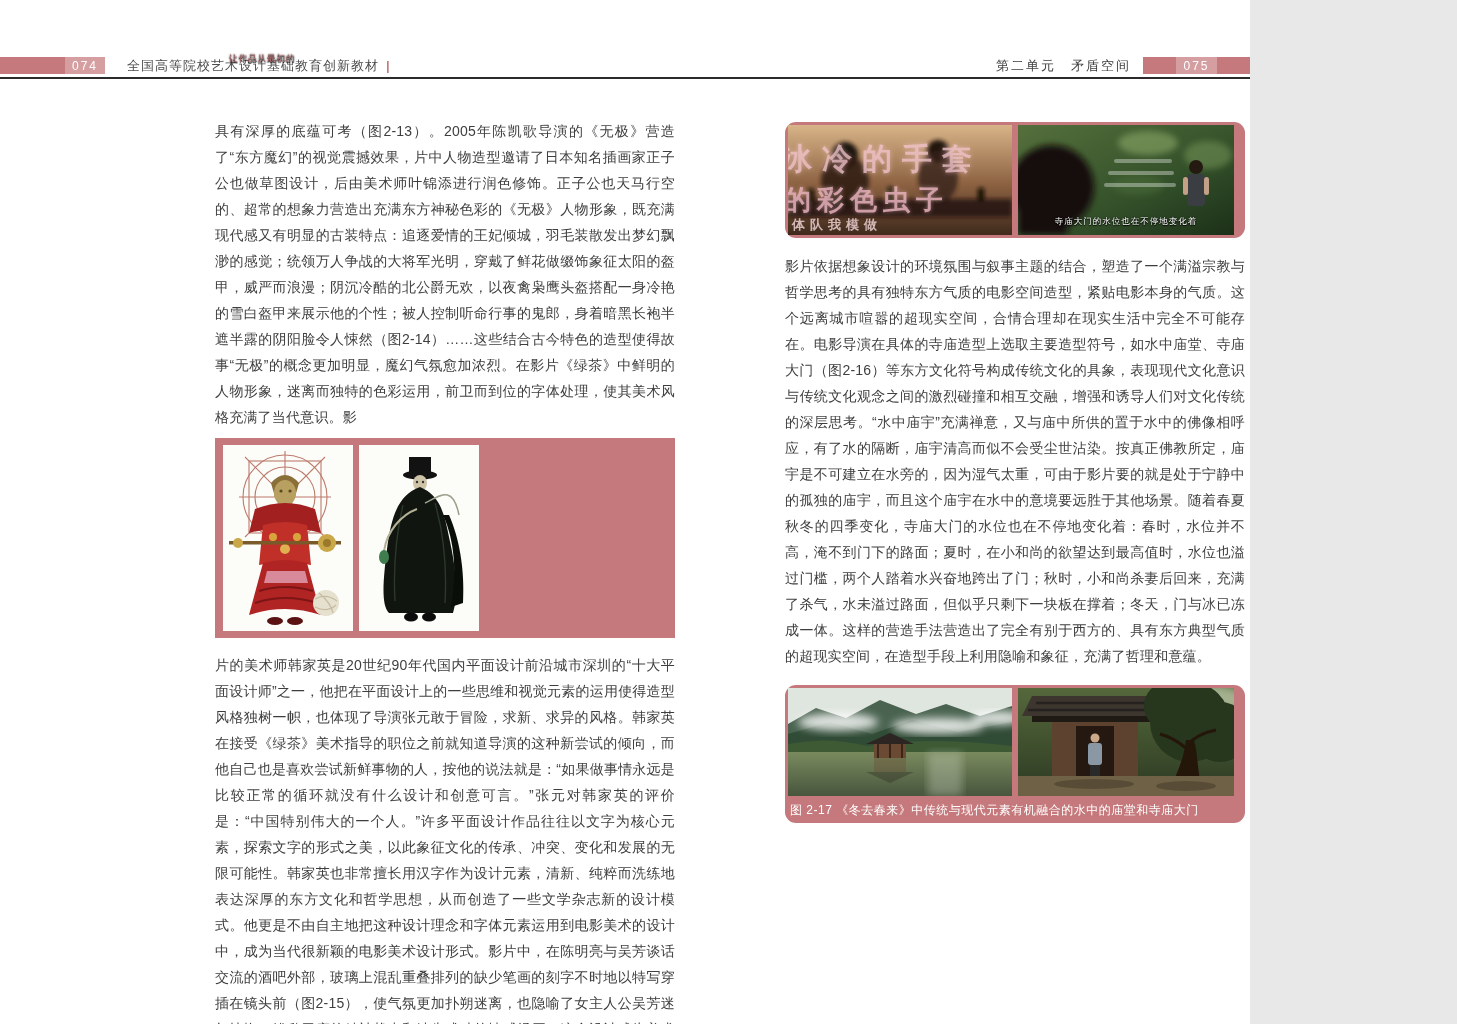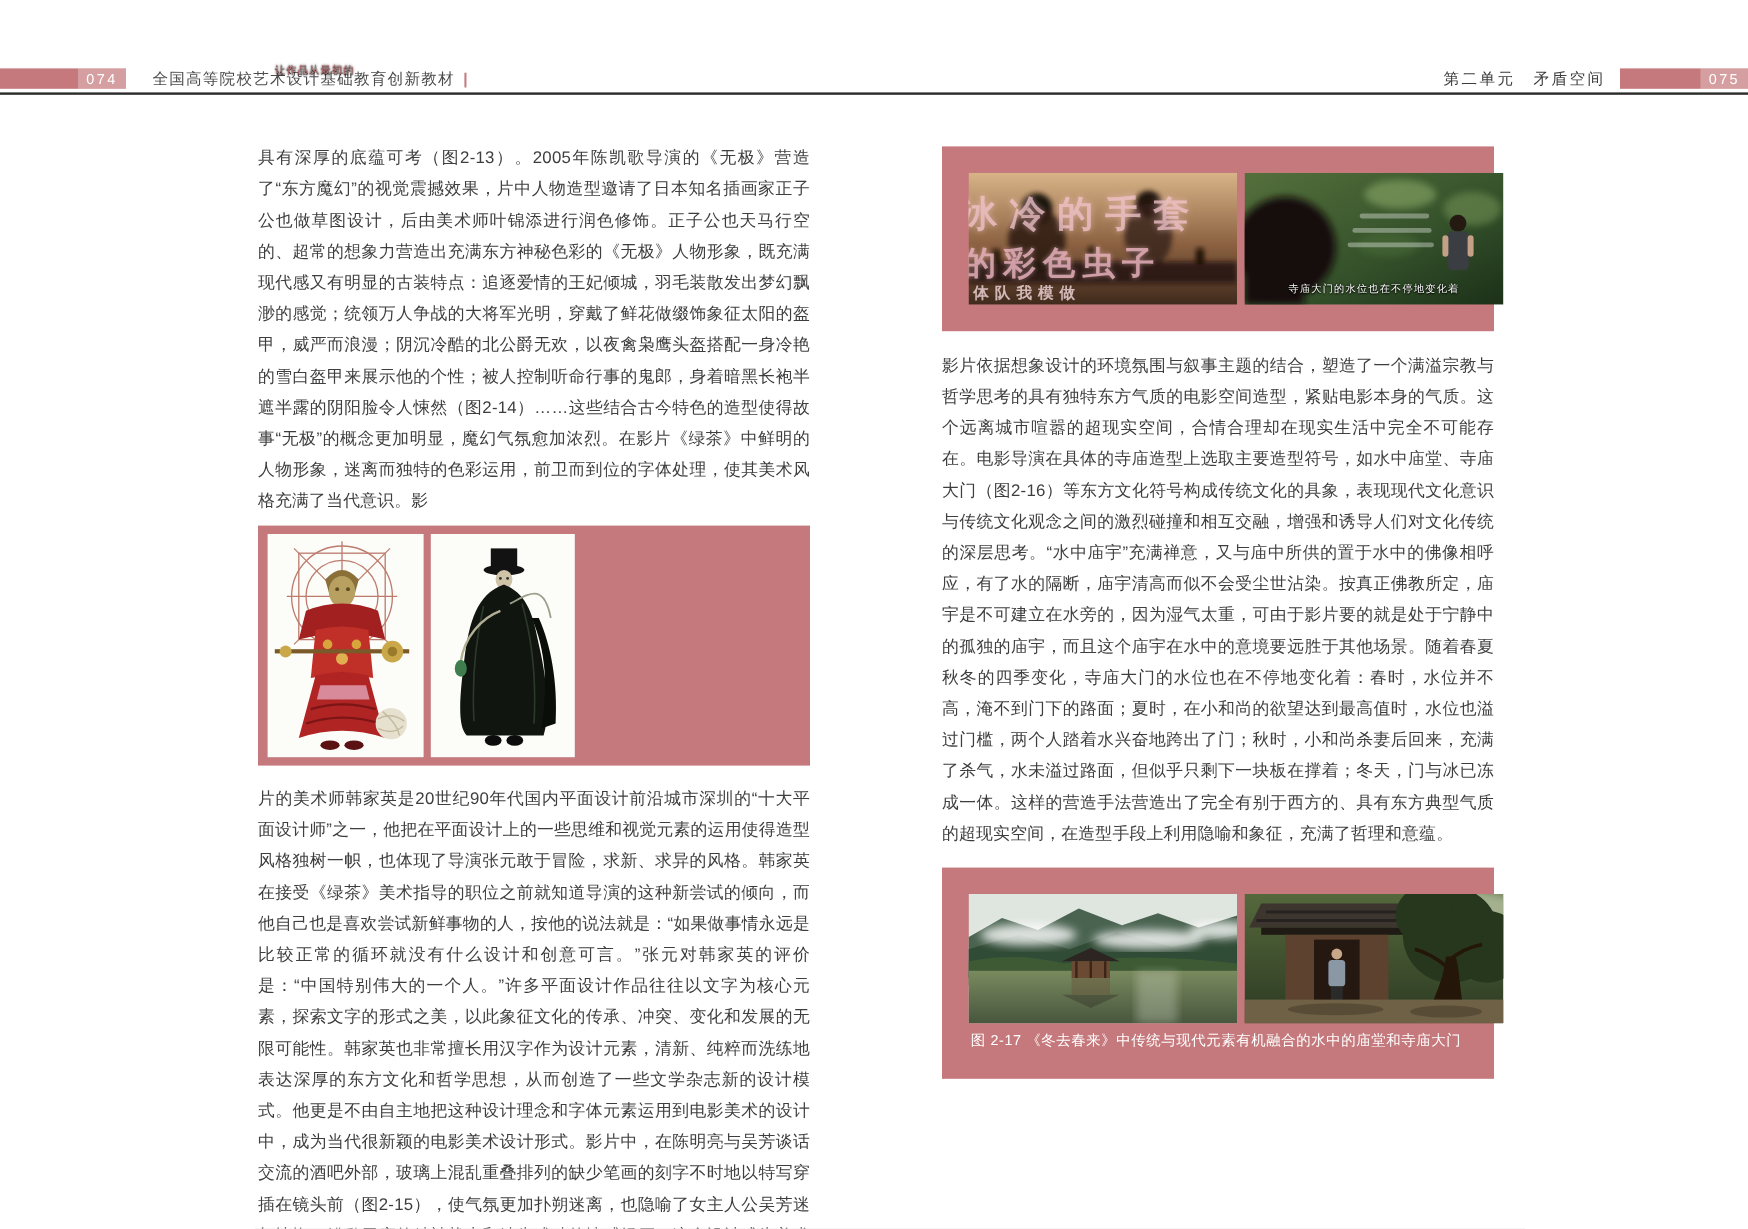--- a/index.html
+++ b/index.html
@@ -1,41 +1,41 @@
 <!DOCTYPE html>
 <html><head>
 <meta charset="utf-8">
 <style>
   html,body { margin:0; padding:0; background:#e8e8e8; }
   .spread {
-    position:relative; width:1457px; height:1024px; background:#ffffff;
+    position:relative; width:1250px; height:1024px; background:#ffffff;
     font-family:"Liberation Sans","DejaVu Sans",sans-serif; overflow:hidden;
   }
   
   .hdr-bar { position:absolute; top:57px; height:17px; background:#c5797c; display:flex; align-items:center; }
   .hdr-bar.left { left:0; width:105px; justify-content:flex-end; }
-  .hdr-bar.right { right:0; width:107px; justify-content:flex-end; }
+  .hdr-bar.right { right:0; width:107px; justify-content:center; }
   .pg-chip { background:rgba(255,255,255,.28); color:#ffffff; font-size:12px; letter-spacing:2px;
              padding:0 7px; height:17px; display:flex; align-items:center; }
   .hdr-title { position:absolute; top:57px; left:127px; height:17px; line-height:17px;
                font-size:13px; color:#4c4c4c; letter-spacing:1px; white-space:nowrap; }
   .hdr-title .sep { color:#c5797c; margin:0 7px; font-weight:bold; }
   .hdr-title .sub { color:#c5797c; }
   .hdr-unit { position:absolute; top:57px; right:119px; height:17px; line-height:17px;
               font-size:13px; color:#3d3d3d; letter-spacing:2px; white-space:nowrap; }
   .rule { position:absolute; top:77px; left:0; right:0; height:2px; background:#2b2b2b; }
   
   .col { position:absolute; width:460px; }
   .col.left  { left:215px; top:118px; }
   .col.right { left:785px; top:122px; }
   .para { font-size:14px; line-height:26px; color:#3e3e3e; text-align:justify;
           letter-spacing:.2px; margin:0; }
   .para.indent { text-indent:2em; margin-top:20px; }
   
-  .fig-block { background:#c5797c; padding:22px; box-sizing:border-box; }
+  .fig-block { background:#c5797c; padding:3px; box-sizing:border-box;border-radius:11px; }
   .fig-row { display:flex; gap:6px; }
   .still { position:relative; overflow:hidden; flex:none; }
   .still svg { display:block; width:100%; height:100%; }
   .fig-caption { color:#ffffff; font-size:12px; letter-spacing:.5px; padding:6px 2px 1px; }
   .fig215 { margin-bottom:15px; }
   .fig216 { margin-top:16px; }
   .s224 { width:224px; height:110px; }
   .s216 { width:216px; height:110px; }
   .s224b { width:224px; height:108px; }
   .s216b { width:216px; height:108px; }

